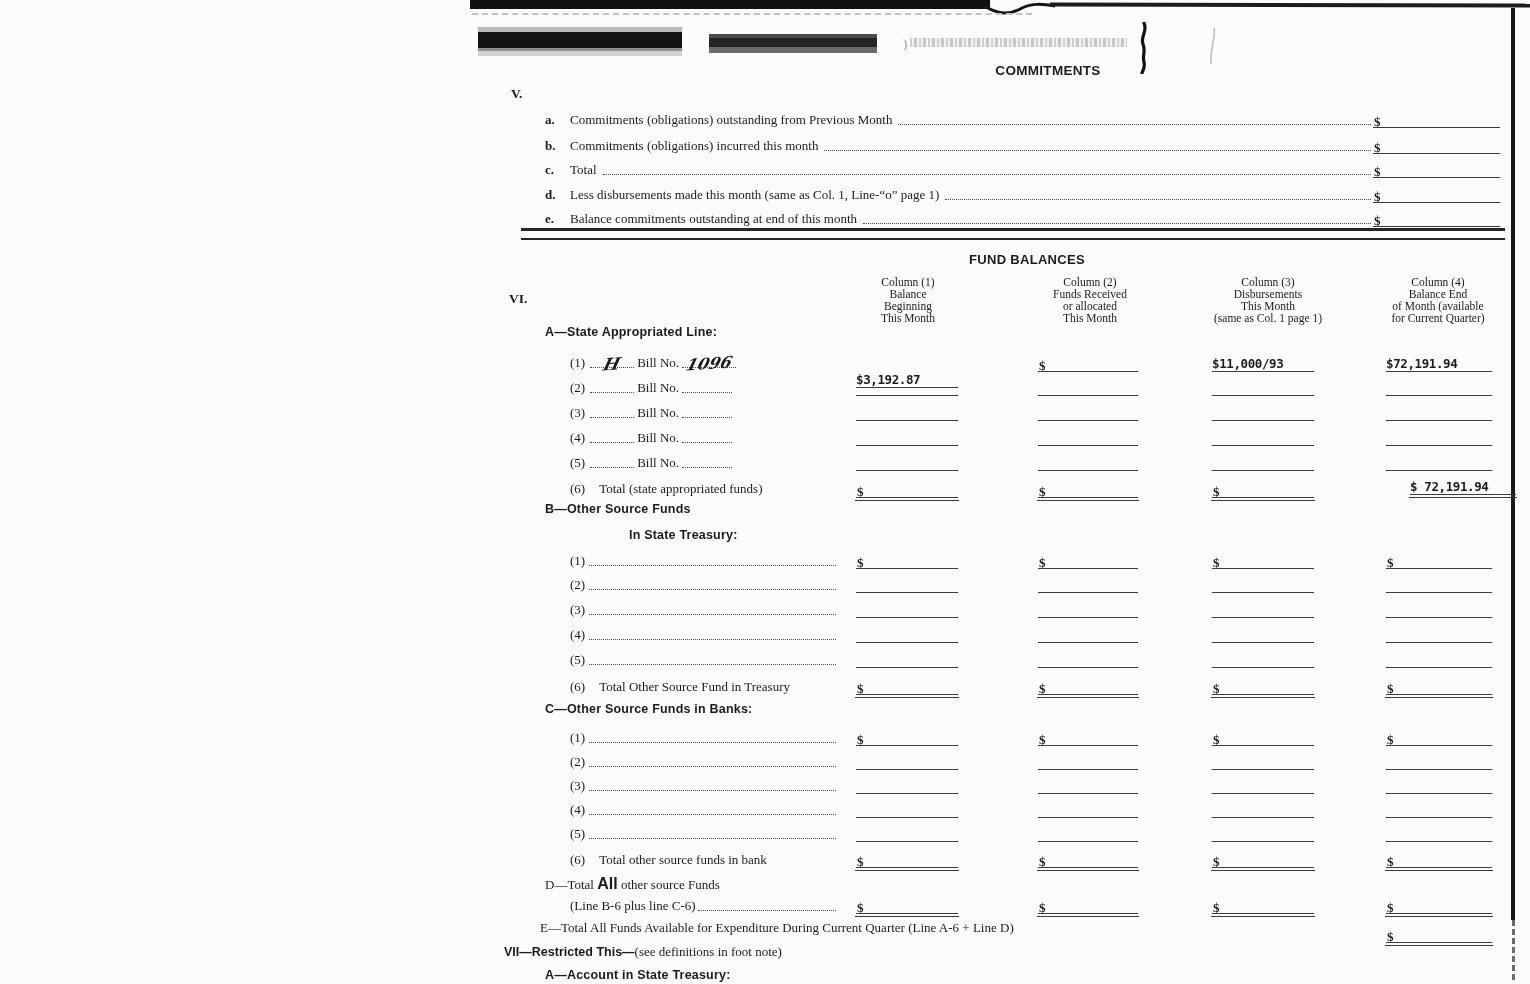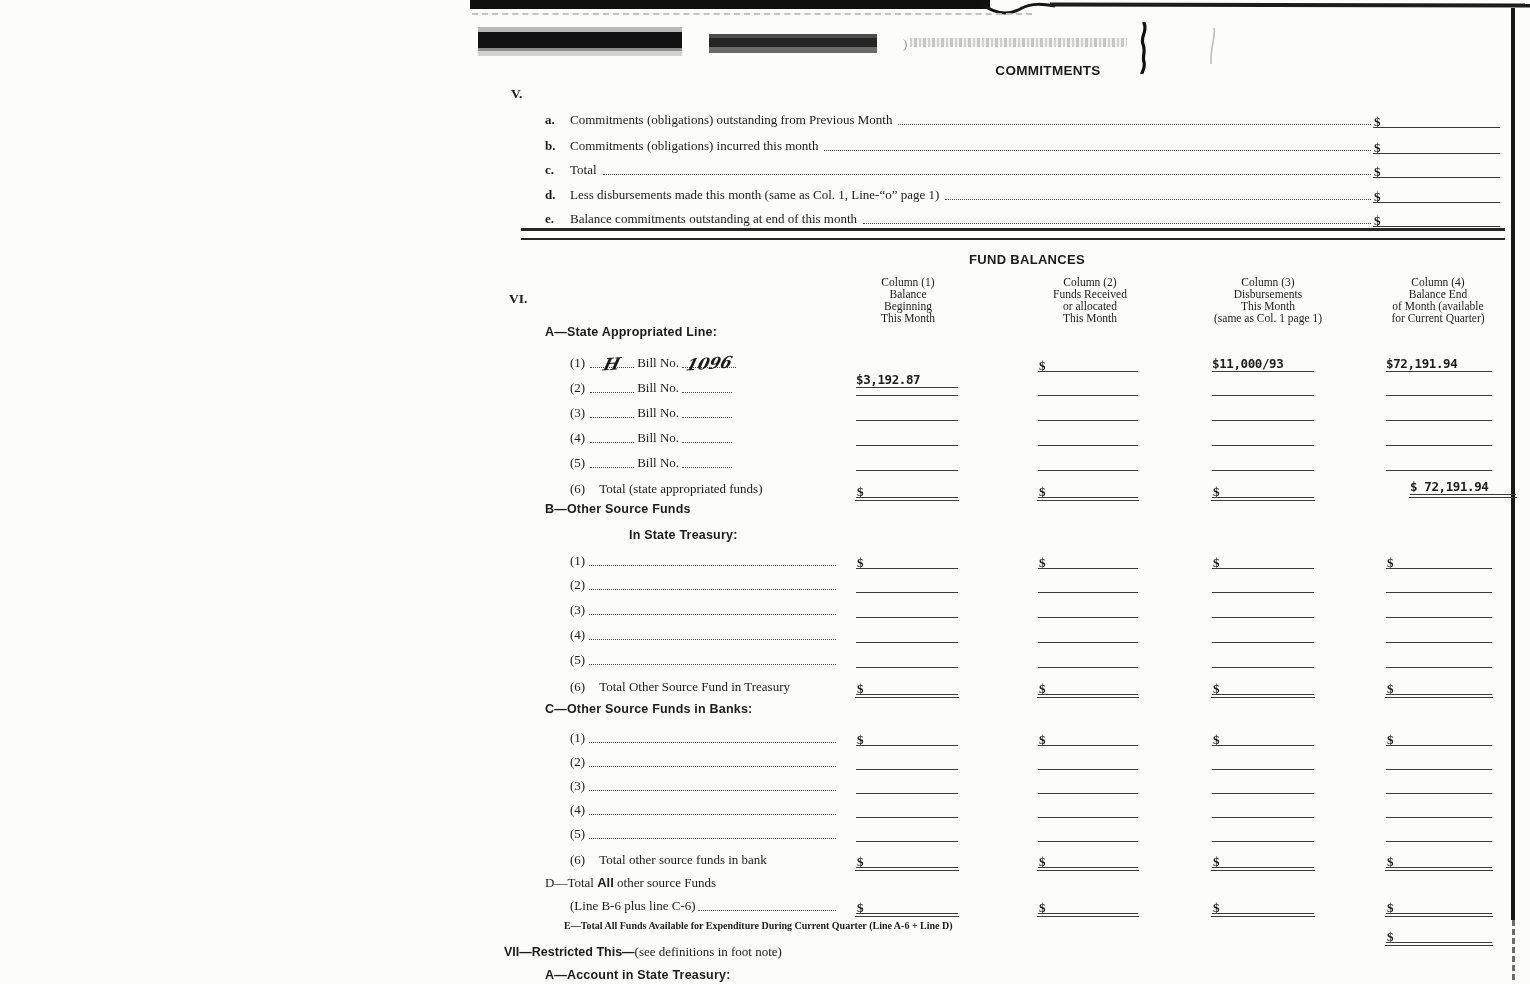--- a/index.html
+++ b/index.html
@@ -348,40 +348,40 @@
       <b class="d">$</b>
     </div>
   <div class="cell c3 dbl" style="top:851px;">
       <b class="d">$</b>
     </div>
   <div class="cell c4 dbl" style="top:851px;">
       <b class="d">$</b>
     </div>
 
   <div class="abs" style="left:545px;top:875px;font-size:13px;">
-    <span>D—Total </span><b class="sans" style="font-size:13px;">All</b><span> other source Funds</span>
+    <span>D—Total </span><b class="sans" style="font-size:16px;">All</b><span> other source Funds</span>
   </div>
   <div class="row" style="left:570px;top:897px;width:268px;">
     <span>(Line B-6 plus line C-6)</span>
     <span class="lead"></span>
   </div>
   <div class="cell c1 dbl" style="top:897px;">
       <b class="d">$</b>
     </div>
   <div class="cell c2 dbl" style="top:897px;">
       <b class="d">$</b>
     </div>
   <div class="cell c3 dbl" style="top:897px;">
       <b class="d">$</b>
     </div>
   <div class="cell c4 dbl" style="top:897px;">
       <b class="d">$</b>
     </div>
 
-  <div class="abs" style="left:564px;top:920px;font-size:10px;white-space:nowrap;font-weight:bold;">E—Total All Funds Available for Expenditure During Current Quarter (Line A-6 + Line D)</div>
+  <div class="abs" style="left:540px;top:920px;font-size:13px;white-space:nowrap;">E—Total All Funds Available for Expenditure During Current Quarter (Line A-6 + Line D)</div>
   <div class="cell c4 dbl" style="top:926px;">
       <b class="d">$</b>
     </div>
 
   <div class="abs" style="left:504px;top:944px;white-space:nowrap;">
     <span class="sans" style="font-size:12.5px;">VII—Restricted This—</span><span style="font-size:13px;">(see definitions in foot note)</span>
   </div>
   <div class="secthead" style="left:545px;top:968px;">A—Account in State Treasury:</div>
 
 </div>

